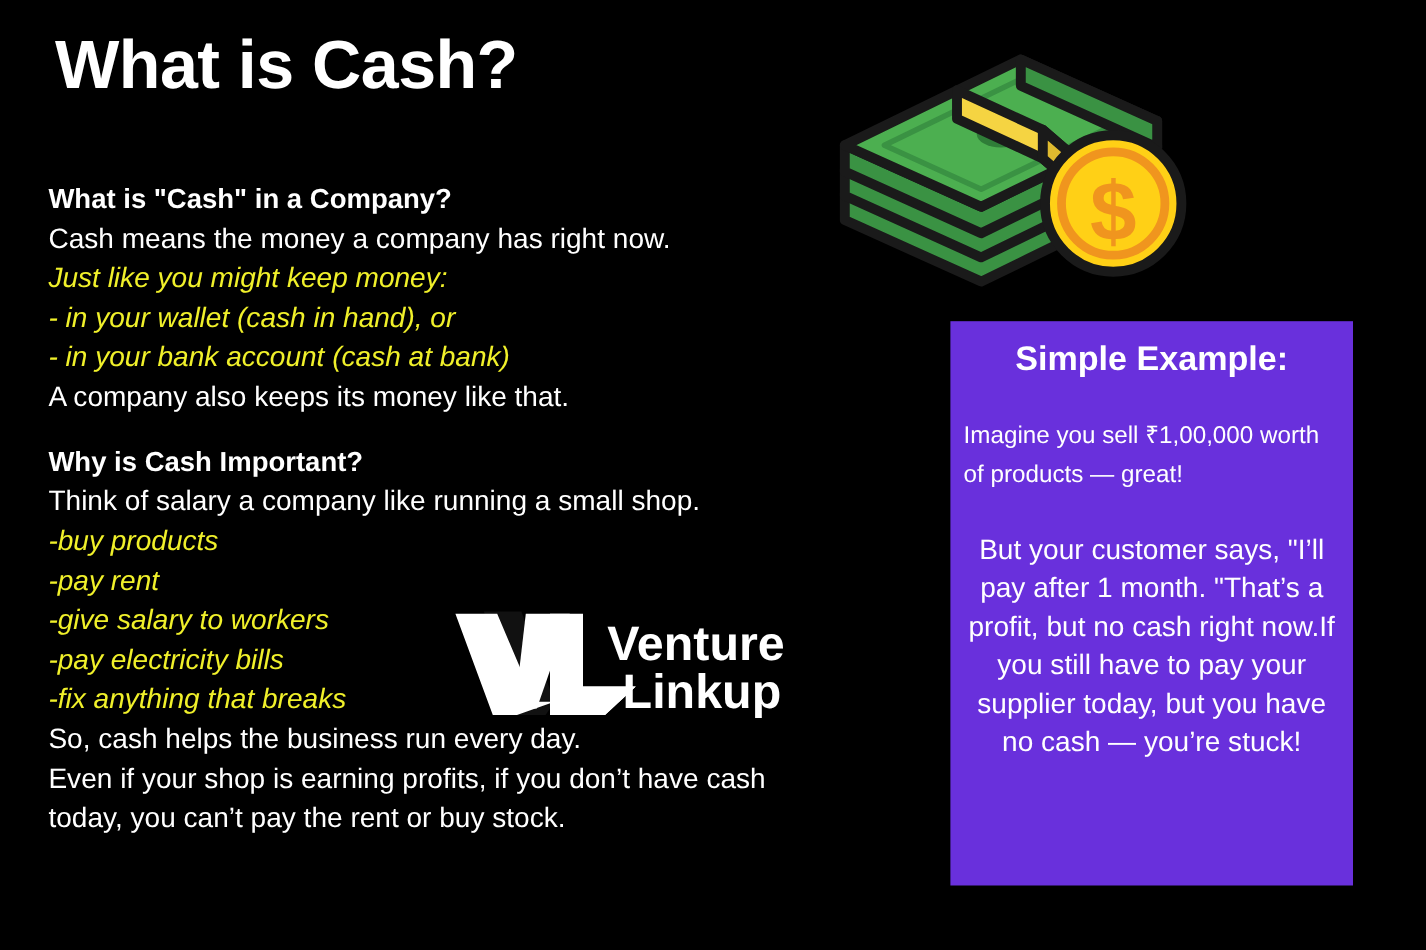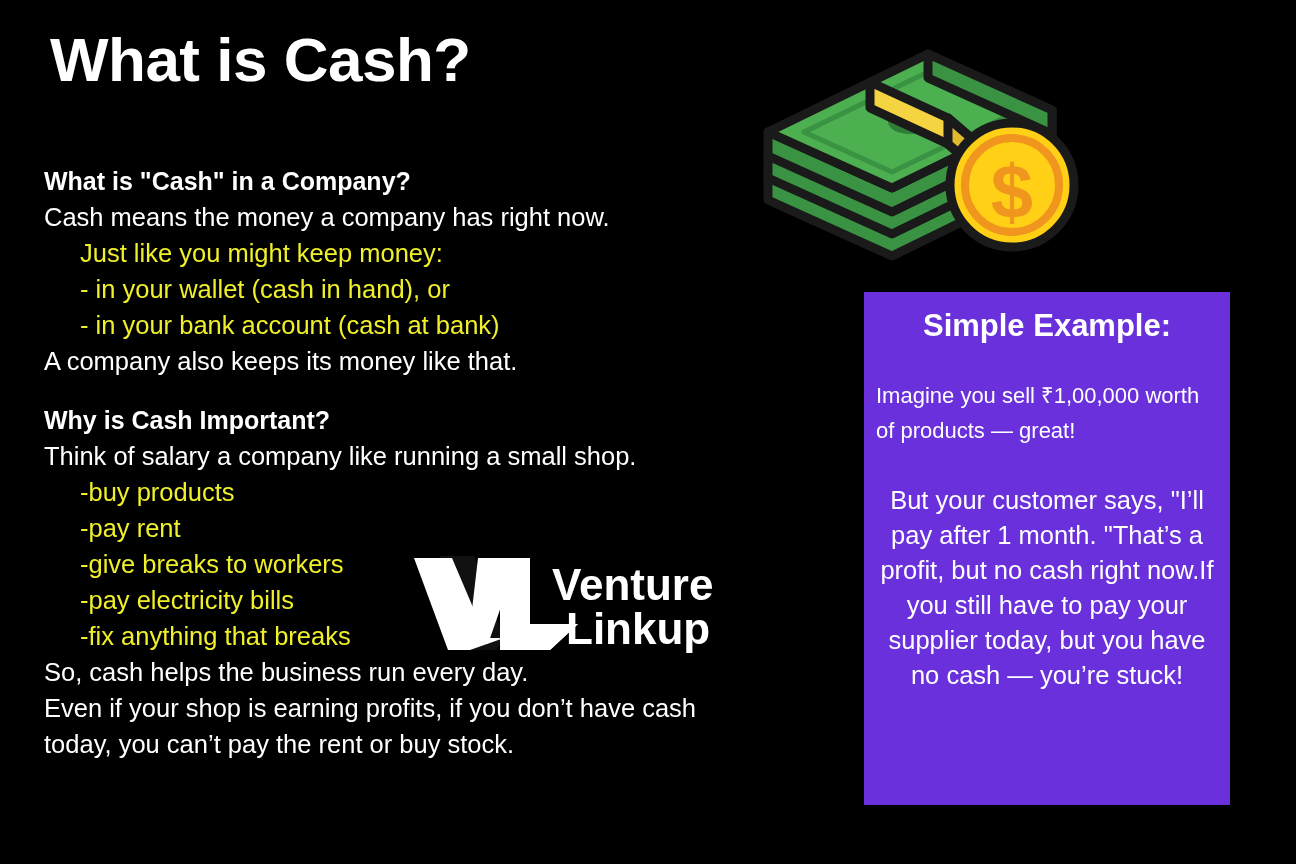--- a/index.html
+++ b/index.html
@@ -44,21 +44,21 @@
     font-size: 25.5px;
     line-height: 36px;
     white-space: nowrap;
   }
   .line.head {
     font-weight: bold;
     font-size: 25px;
   }
   .line.yellow {
     color: #f0f02a;
-    margin-left: 36px;
+    font-style: italic;
   }
 
   
   #logo {
     position: absolute;
     left: 400px;
     top: 550px;
     width: 344px;
     height: 106px;
   }
@@ -150,21 +150,21 @@
       <div class="line">A company also keeps its money like that.</div>
     </div>
 
     <div class="gap"></div>
 
     <div class="block">
       <div class="line head">Why is Cash Important?</div>
       <div class="line">Think of salary a company like running a small shop.</div>
       <div class="line yellow">-buy products</div>
       <div class="line yellow">-pay rent</div>
-      <div class="line yellow">-give breaks to workers</div>
+      <div class="line yellow">-give salary to workers</div>
       <div class="line yellow">-pay electricity bills</div>
       <div class="line yellow">-fix anything that breaks</div>
       <div class="line">So, cash helps the business run every day.</div>
       <div class="line">Even if your shop is earning profits, if you don’t have cash</div>
       <div class="line">today, you can’t pay the rent or buy stock.</div>
     </div>
 
   </div>
 
   <div id="logo">

